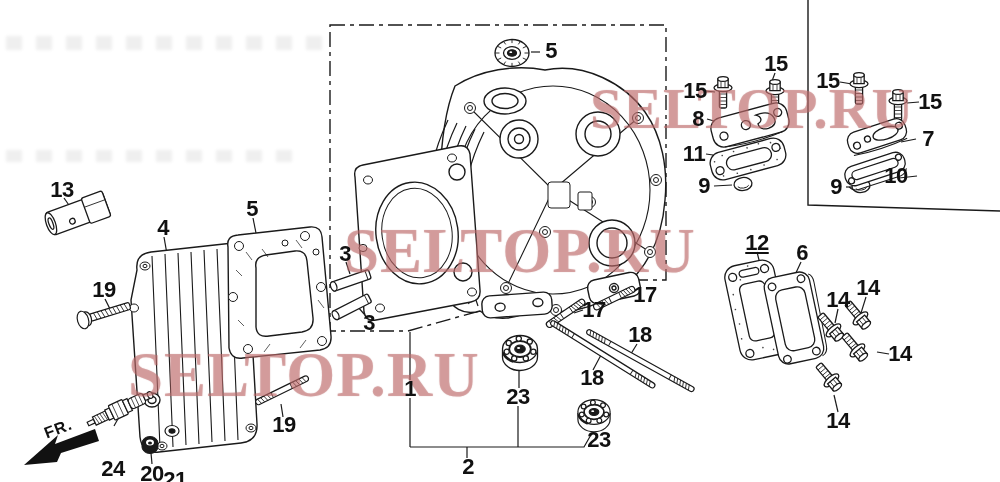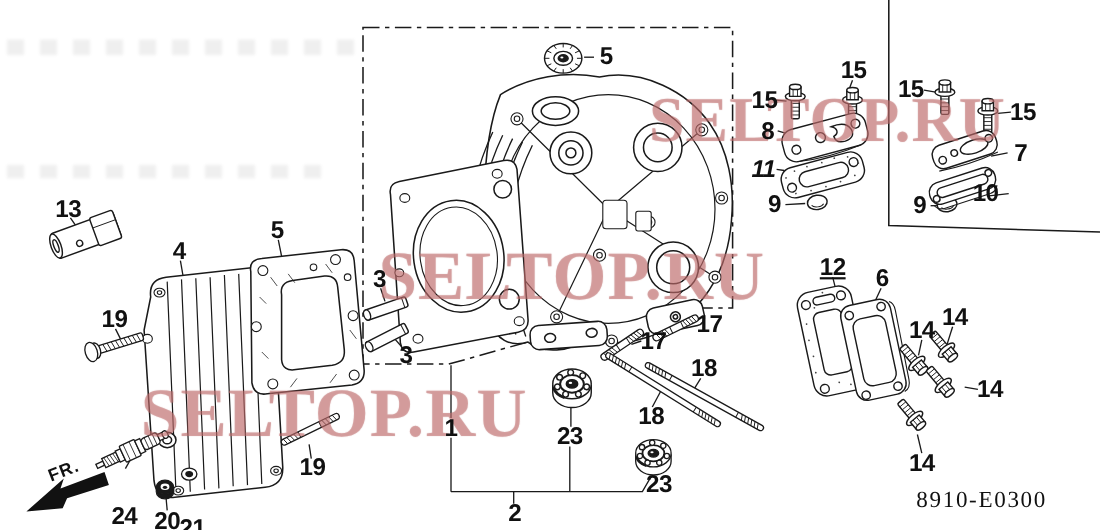--- a/index.html
+++ b/index.html
@@ -368,21 +368,21 @@
 
   <div class="wm wm1" style="color: rgba(203, 124, 124, 0.44);">SELTOP.RU</div>
   <div class="wm wm2" style="color: rgba(203, 124, 124, 0.44);">SELTOP.RU</div>
   <div class="wm wm3" style="color: rgba(203, 124, 124, 0.44);">SELTOP.RU</div>
 
   <div>
       <span class="callout" style="left: 551px; top: 51px;">5</span>
       <span class="callout" style="left: 695px; top: 91px;">15</span>
       <span class="callout" style="left: 776px; top: 64px;">15</span>
       <span class="callout" style="left: 698px; top: 119px;">8</span>
-      <span class="callout" style="left: 694px; top: 154px; font-style: italic;">11</span>
+      <span class="callout" style="left: 694px; top: 154px;">11</span>
       <span class="callout" style="left: 704px; top: 186px;">9</span>
       <span class="callout" style="left: 828px; top: 81px;">15</span>
       <span class="callout" style="left: 930px; top: 102px;">15</span>
       <span class="callout" style="left: 928px; top: 139px;">7</span>
       <span class="callout" style="left: 896px; top: 176px;">10</span>
       <span class="callout" style="left: 836px; top: 187px;">9</span>
       <span class="callout" style="left: 62px; top: 190px;">13</span>
       <span class="callout" style="left: 163px; top: 228px;">4</span>
       <span class="callout" style="left: 252px; top: 209px;">5</span>
       <span class="callout" style="left: 104px; top: 290px;">19</span>
@@ -403,14 +403,13 @@
       <span class="callout" style="left: 900px; top: 354px;">14</span>
       <span class="callout" style="left: 838px; top: 421px;">14</span>
       <span class="callout" style="left: 113px; top: 434px; margin-top: 35px;">24</span>
       <span class="callout" style="left: 152px; top: 474px;">20</span>
       <span class="callout" style="left: 175px; top: 456px; margin-top: 24px;">21</span>
       <span class="callout" style="left: 284px; top: 425px;">19</span>
     </div>
 
   <span class="fr">FR.</span>
 
-  <span class="code">8910-E0300</span>
 </div>
 
 </body></html>

